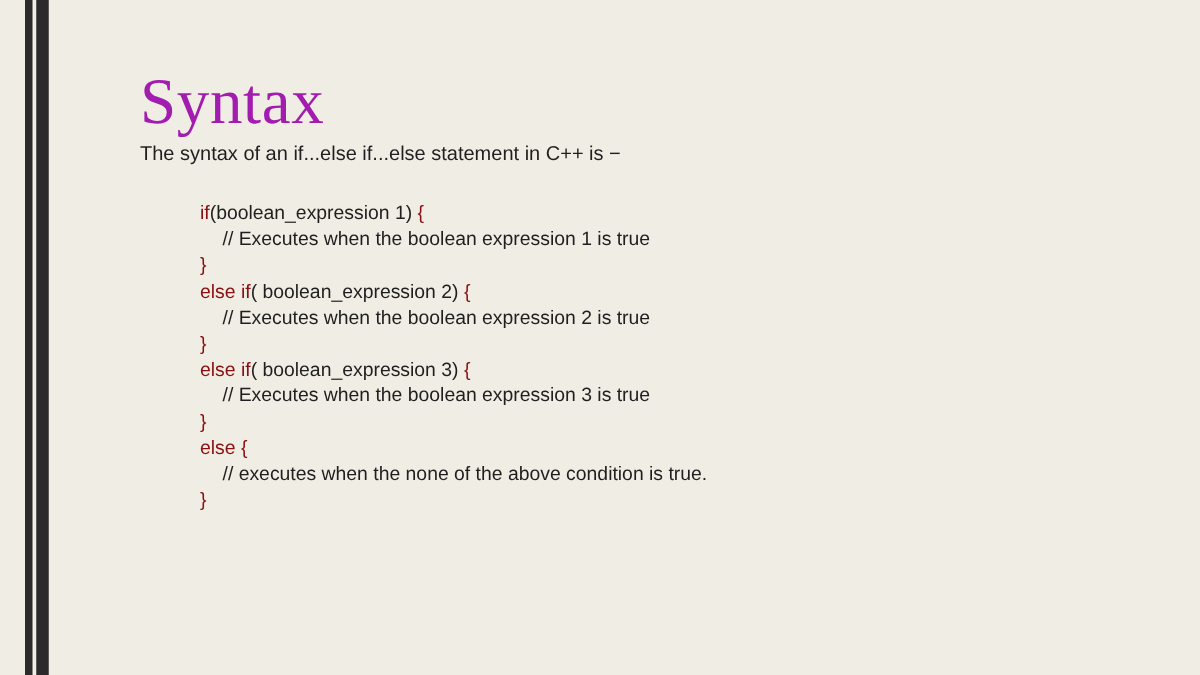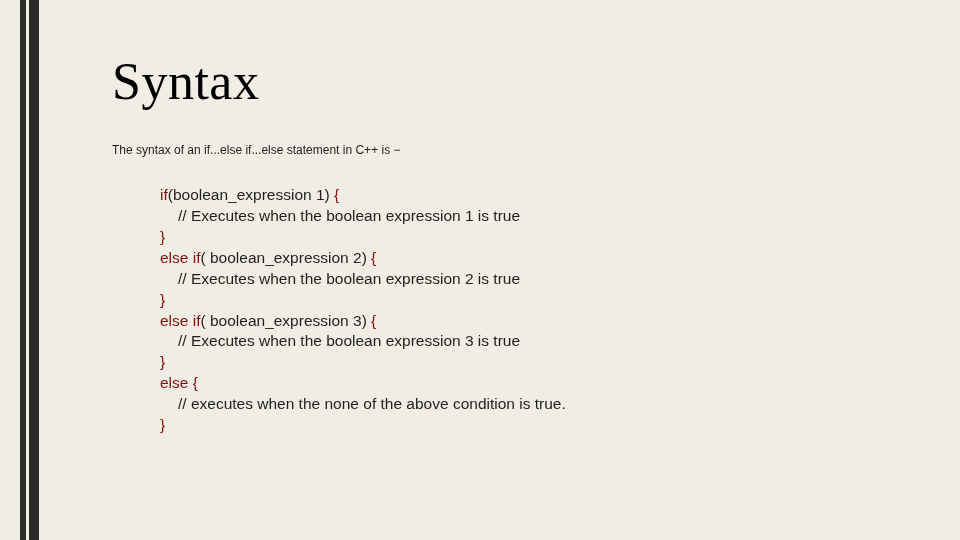--- a/index.html
+++ b/index.html
@@ -36,26 +36,26 @@
   .content {
     position: absolute;
     left: 112px;
     top: 52px;
     right: 60px;
   }
   .title {
     font-family: Georgia, "Times New Roman", serif;
     font-size: 52px;
     font-weight: 400;
-    color: #000000;
-    margin: 0 0 32px 0;
+    color: #a21caf;
+    margin: 0 0 4px 0;
     letter-spacing: 0.5px;
   }
   .intro {
-    font-size: 12px;
+    font-size: 16px;
     color: #1f1f1f;
     margin: 0 0 28px 0;
   }
   .code {
     font-size: 15.5px;
     color: #1f1f1f;
     line-height: 1.35;
     white-space: pre;
     font-family: Arial, Helvetica, sans-serif;
     margin-left: 48px;

